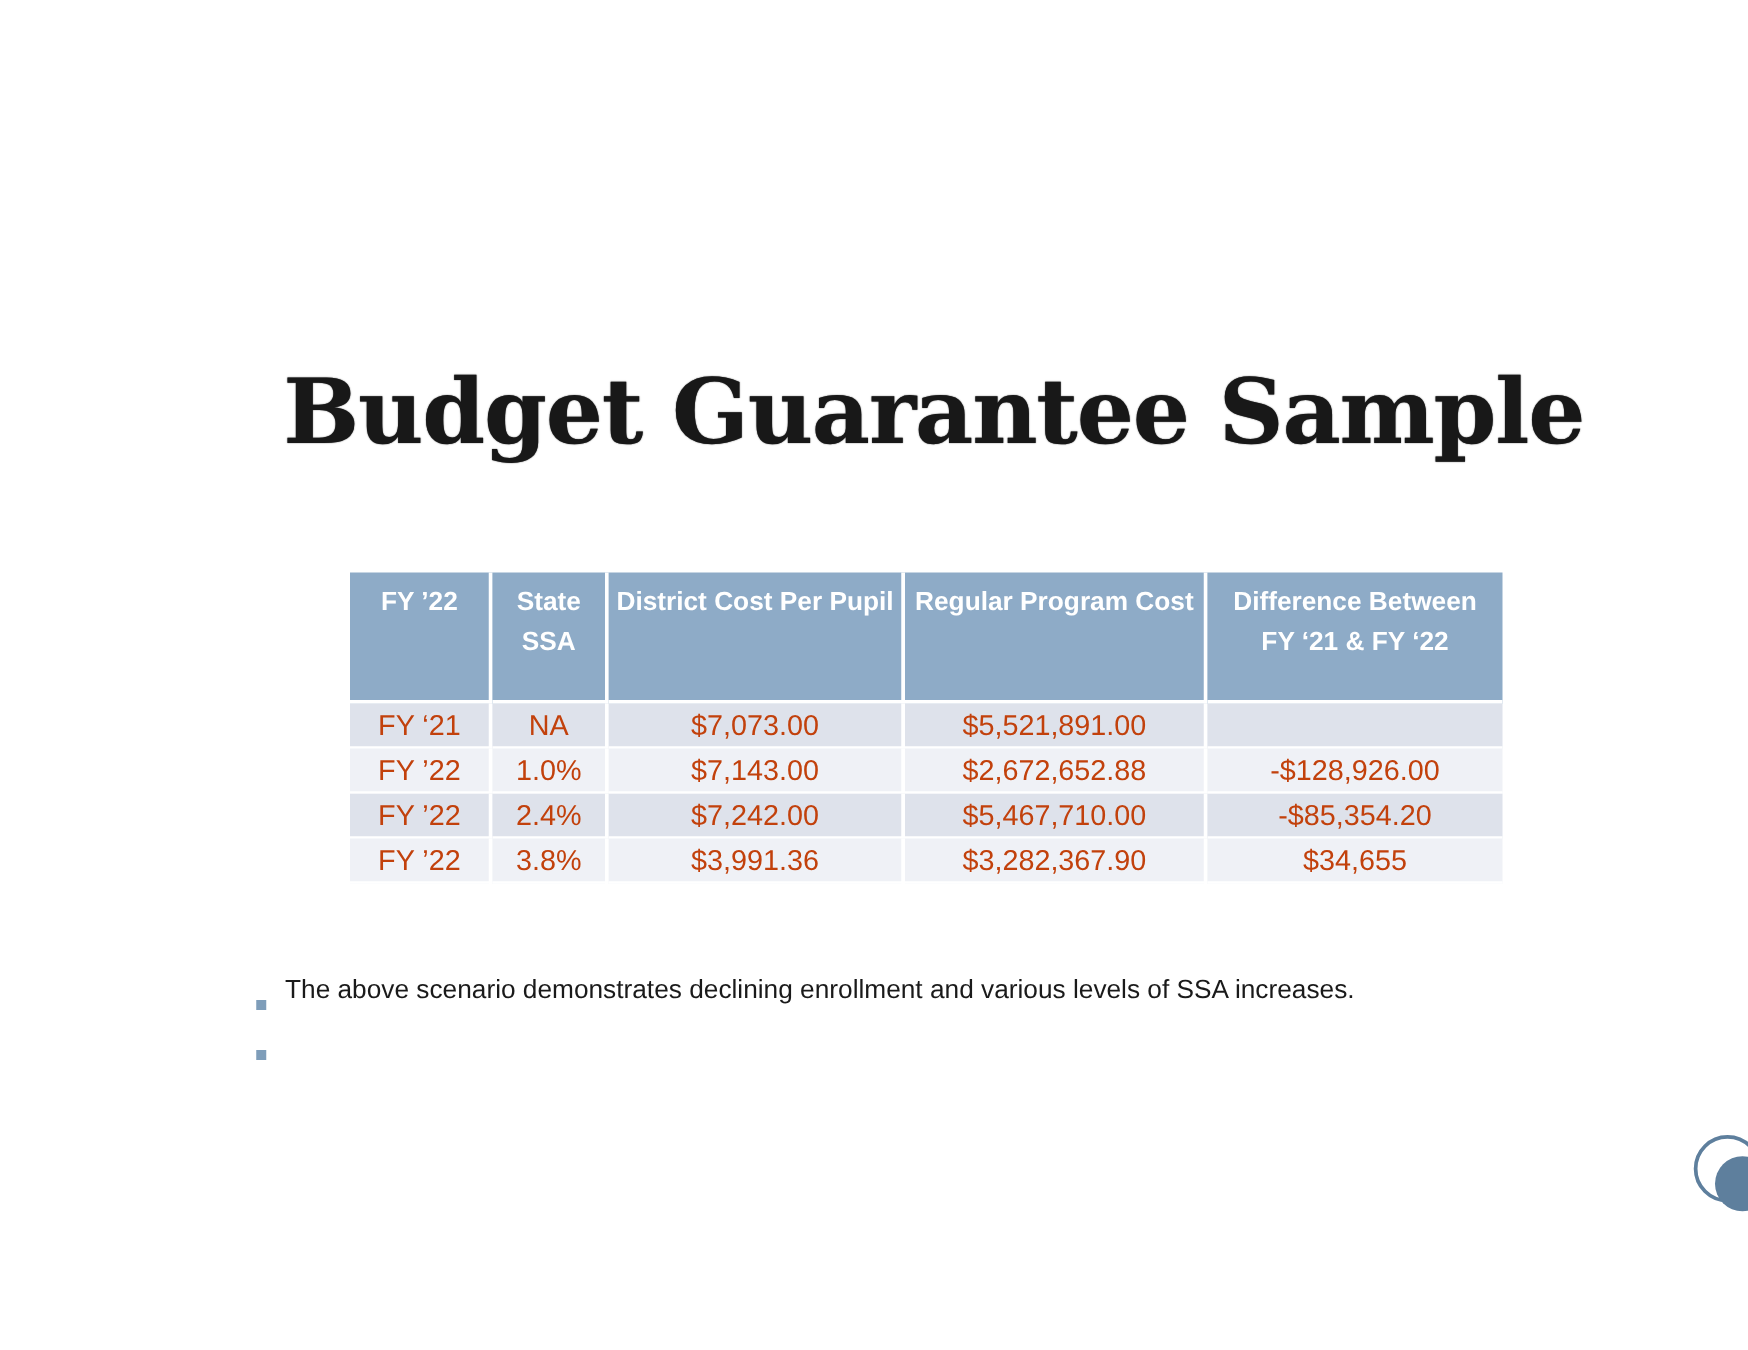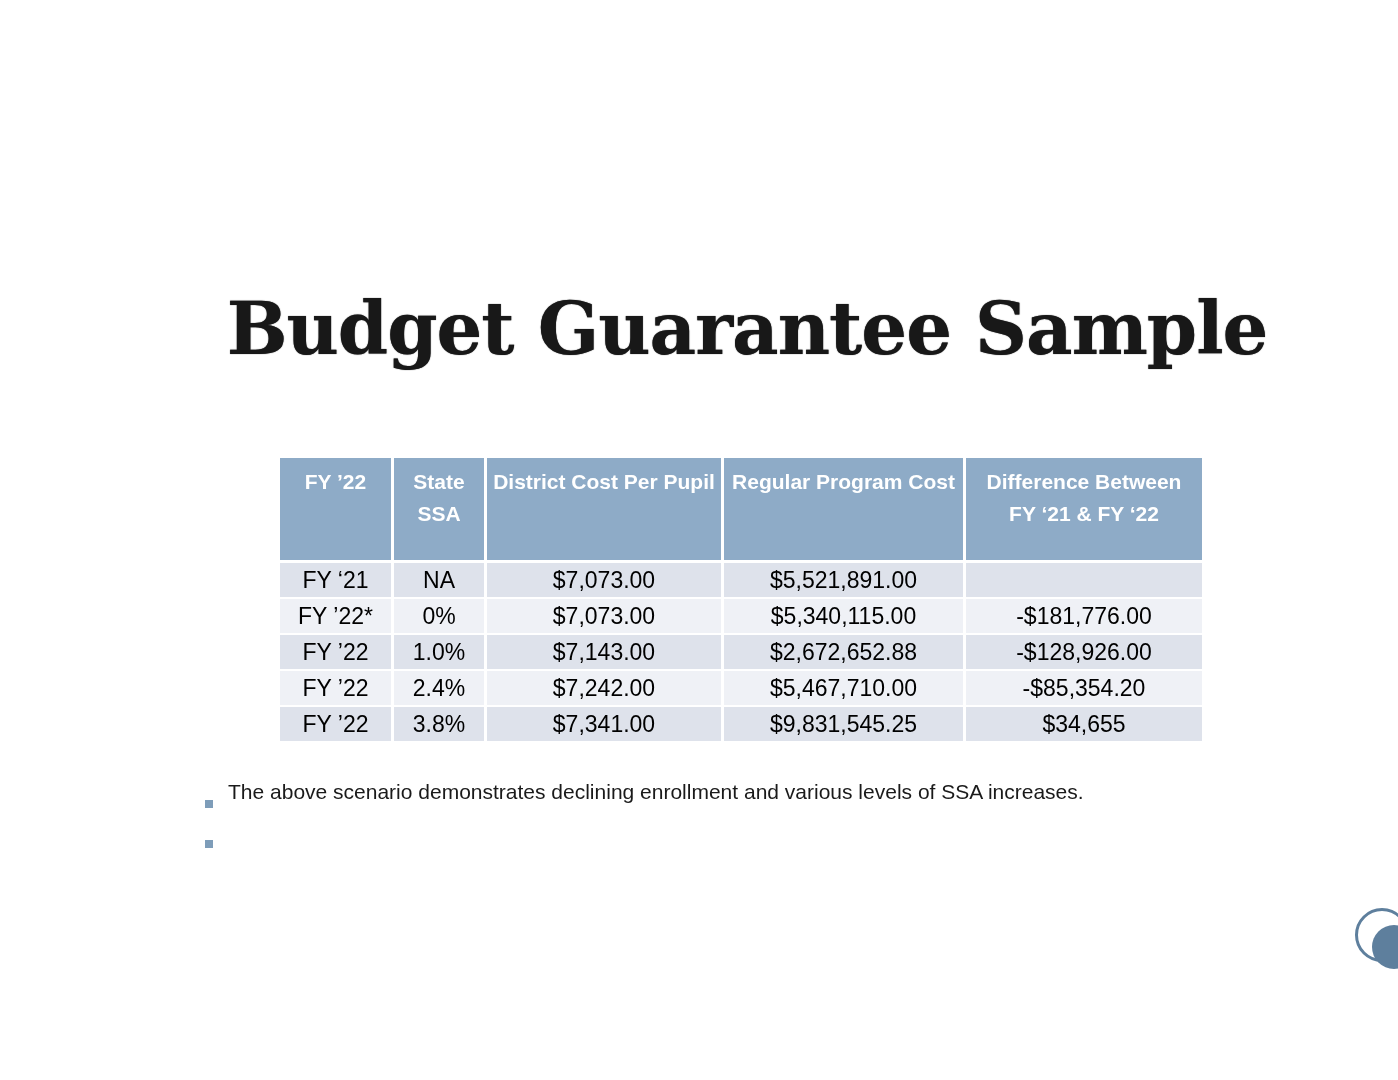--- a/index.html
+++ b/index.html
@@ -53,21 +53,21 @@
     vertical-align: top;
     height: 105px;
     padding: 8px 6px 0 6px;
     border-right: 3px solid #ffffff;
     border-bottom: 3px solid #ffffff;
   }
   .budget-table th:last-child { border-right: none; }
 
   .budget-table td {
     font-size: 23px;
-    color: #000000;
+    color: #c2410c;
     text-align: center;
     vertical-align: middle;
     height: 36px;
     padding: 0 4px;
     border-right: 3px solid #ffffff;
     border-bottom: 2px solid #ffffff;
   }
   .budget-table td:last-child { border-right: none; }
   .budget-table tbody tr:nth-child(odd) td { background: #DEE2EB; }
   .budget-table tbody tr:nth-child(even) td { background: #EFF1F6; }
@@ -142,45 +142,38 @@
     </thead>
     <tbody>
       <tr>
         <td>FY ‘21</td>
         <td>NA</td>
         <td>$7,073.00</td>
         <td>$5,521,891.00</td>
         <td></td>
       </tr>
       <tr>
-        <td>FY ’22*</td>
-        <td>0%</td>
-        <td>$7,073.00</td>
-        <td>$5,340,115.00</td>
-        <td>-$181,776.00</td>
-      </tr>
-      <tr>
         <td>FY ’22</td>
         <td>1.0%</td>
         <td>$7,143.00</td>
         <td>$2,672,652.88</td>
         <td>-$128,926.00</td>
       </tr>
       <tr>
         <td>FY ’22</td>
         <td>2.4%</td>
         <td>$7,242.00</td>
         <td>$5,467,710.00</td>
         <td>-$85,354.20</td>
       </tr>
       <tr>
         <td>FY ’22</td>
         <td>3.8%</td>
-        <td>$7,341.00</td>
-        <td>$9,831,545.25</td>
+        <td>$3,991.36</td>
+        <td>$3,282,367.90</td>
         <td>$34,655</td>
       </tr>
     </tbody>
   </table>
 
   <ul class="bullets">
     <li>
       <span class="bullet-marker"></span>
       <span>The above scenario demonstrates declining enrollment and various levels of SSA increases.</span>
     </li>

